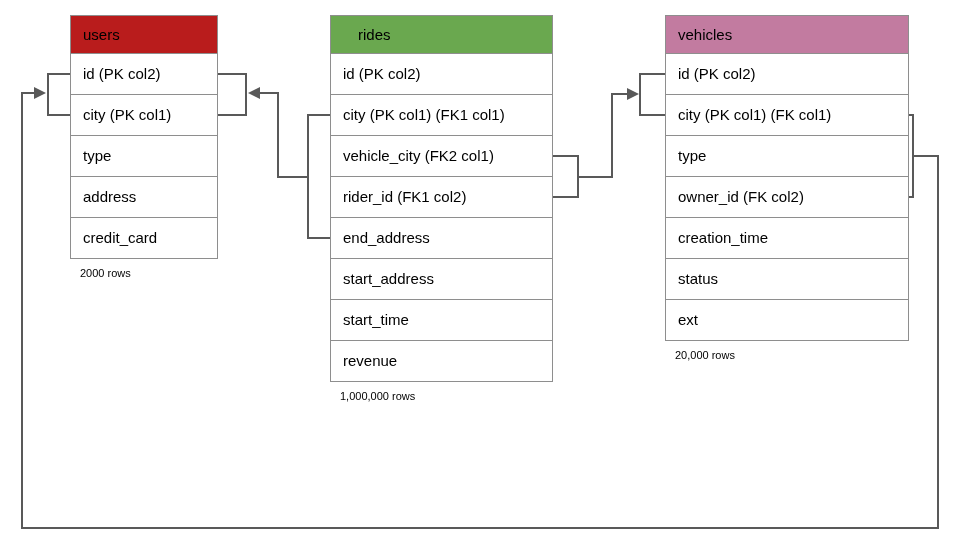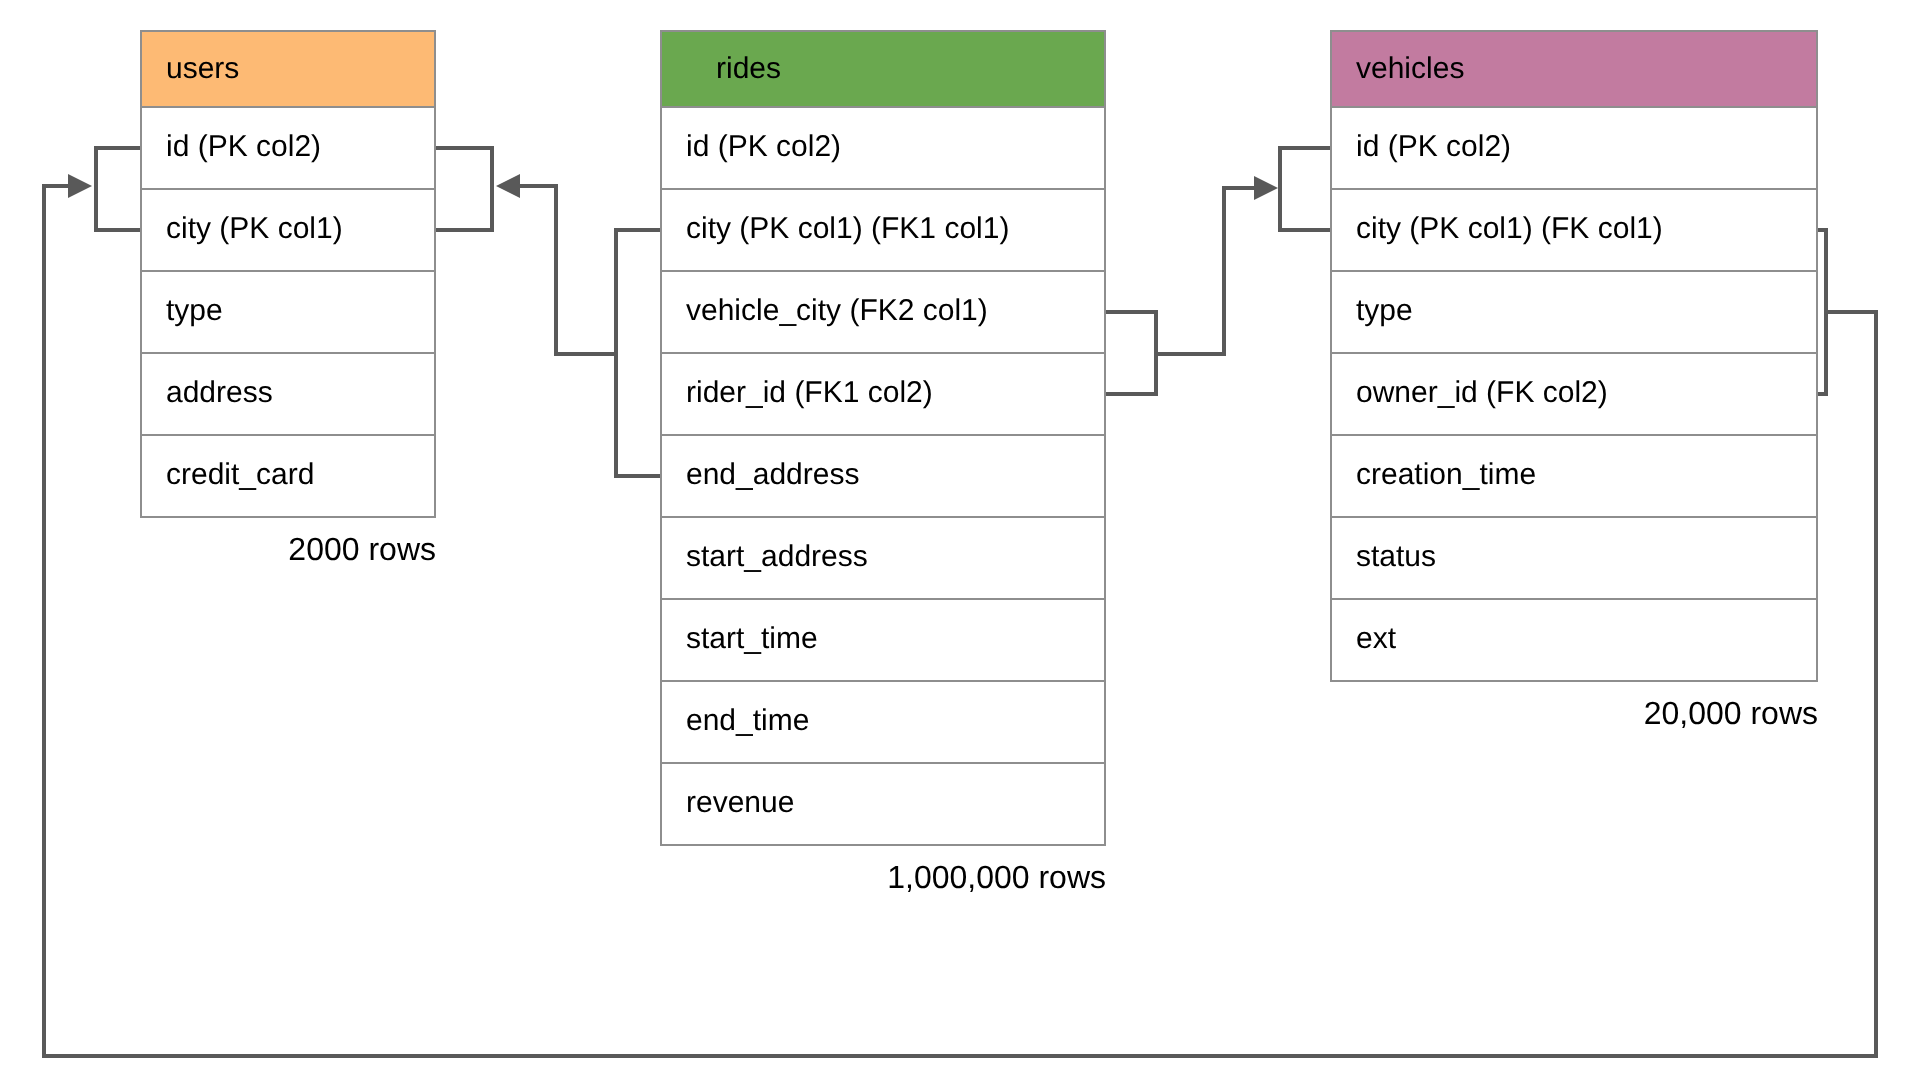--- a/index.html
+++ b/index.html
@@ -32,22 +32,21 @@
     border-top: none;
     line-height: 40px;
     padding-left: 12px;
     font-size: 15px;
     white-space: nowrap;
     overflow: hidden;
   }
   .rowcount {
     margin-top: 8px;
     padding-left: 10px;
-    font-size: 16px;
-    text-align: right;
+    font-size: 11px;
   }
   .t-users    { left: 70px;  top: 15px; width: 148px; }
   .t-rides    { left: 330px; top: 15px; width: 223px; }
   .t-vehicles { left: 665px; top: 15px; width: 244px; }
   .t-users    .thead { background: #f6a962; }
   .t-rides    .thead { background: #6aa84f; padding-left: 27px; }
   .t-vehicles .thead { background: #c27ba0; }
 </style>
 </head>
 <body>
@@ -72,21 +71,21 @@
 
     <g>
       <polyline points="553,156 578,156 578,197 553,197"></polyline>
       <polyline points="578,177 612,177 612,94 627,94"></polyline>
       <polygon points="639,94 627,88 627,100"></polygon>
       <polyline points="665,74 640,74 640,115 665,115"></polyline>
     </g>
   </svg>
 
   <div class="table t-users">
-    <div class="thead" style="background-color: #fdba74;">
+    <div class="thead" style="background-color: #b91c1c;">
       <span>users</span>
     </div>
     <div>
         <div class="trow">id (PK col2)</div>
         <div class="trow">city (PK col1)</div>
         <div class="trow">type</div>
         <div class="trow">address</div>
         <div class="trow">credit_card</div>
       </div>
     <div class="rowcount">2000 rows</div>
@@ -97,21 +96,20 @@
       <span>rides</span>
     </div>
     <div>
         <div class="trow">id (PK col2)</div>
         <div class="trow">city (PK col1) (FK1 col1)</div>
         <div class="trow">vehicle_city (FK2 col1)</div>
         <div class="trow">rider_id (FK1 col2)</div>
         <div class="trow">end_address</div>
         <div class="trow">start_address</div>
         <div class="trow">start_time</div>
-        <div class="trow">end_time</div>
         <div class="trow">revenue</div>
       </div>
     <div class="rowcount">1,000,000 rows</div>
   </div>
 
   <div class="table t-vehicles">
     <div class="thead" style="background-color: rgb(194, 123, 160);">
       <span>vehicles</span>
     </div>
     <div>

